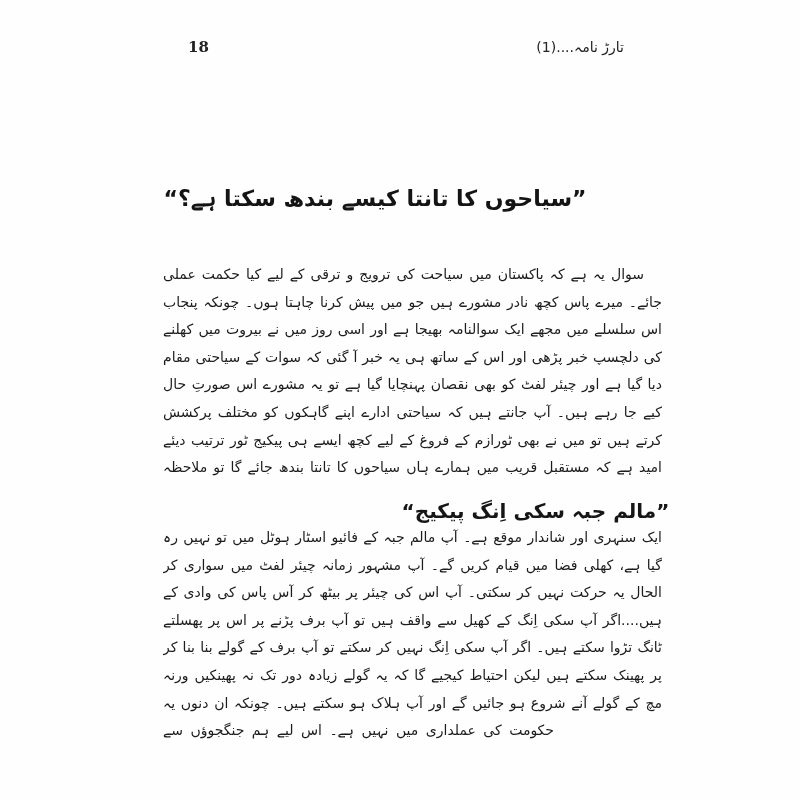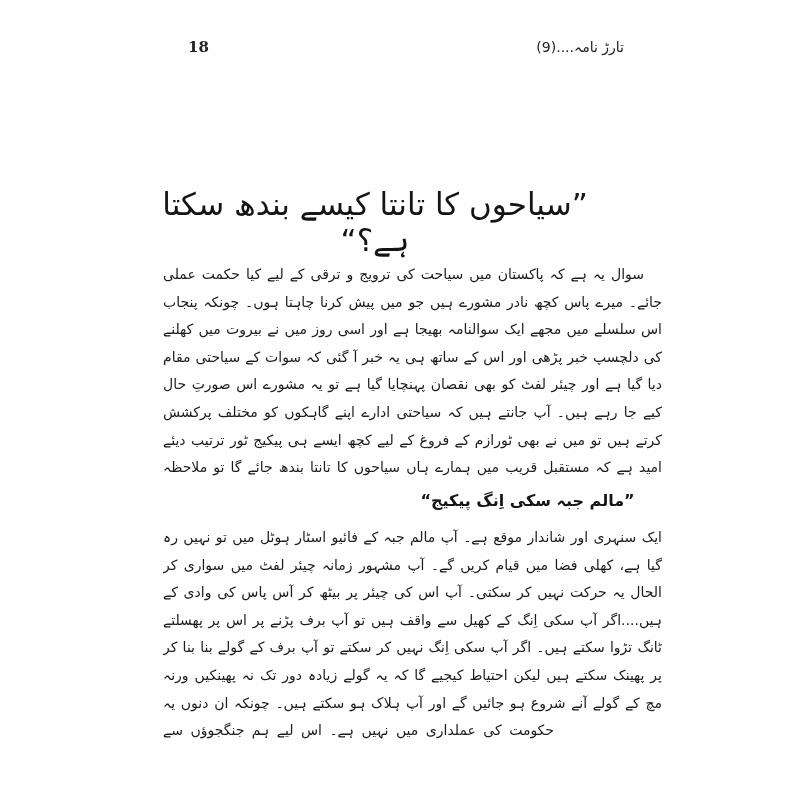--- a/index.html
+++ b/index.html
@@ -38,35 +38,35 @@
   .chapter-title {
     position: absolute;
     top: 186px;
     left: 140px;
     width: 520px;
     margin: 0;
     box-sizing: border-box;
     padding-right: 50px;
     direction: rtl;
     text-align: center;
-    font-size: 31px;
-    font-weight: normal;
+    font-size: 22px;
+    font-weight: bold;
     color: #141414;
   }
   .subheading {
     position: absolute;
     top: 491px;
     left: 163px;
     width: 499px;
-    margin: 0;
+    margin: 8px;
     box-sizing: border-box;
     padding-left: 230px;
     direction: rtl;
     text-align: center;
-    font-size: 16px;
+    font-size: 20px;
     font-weight: bold;
     color: #161616;
   }
   .para {
     position: absolute;
     left: 163px;
     width: 499px;
     direction: rtl;
     font-size: 14px;
     color: #1c1c1c;
@@ -83,21 +83,21 @@
   .para--second { top: 524px; }
   .para--second .line:last-child  { padding-right: 108px; }
 </style>
 </head>
 <body>
 
 <div class="page">
 
   <div class="header">
     <span class="page-number">18</span>
-    <span class="book-title">تارڑ نامہ....(9)</span>
+    <span class="book-title">تارڑ نامہ....(1)</span>
   </div>
 
   <h1 class="chapter-title">”سیاحوں کا تانتا کیسے بندھ سکتا ہے؟“</h1>
 
   <div class="para para--first">
       <div class="line">سوال یہ ہے کہ پاکستان میں سیاحت کی ترویج و ترقی کے لیے کیا حکمت عملی اختیار کی</div>
       <div class="line">جائے۔ میرے پاس کچھ نادر مشورے ہیں جو میں پیش کرنا چاہتا ہوں۔ چونکہ پنجاب ٹورازم نے بھی</div>
       <div class="line">اس سلسلے میں مجھے ایک سوالنامہ بھیجا ہے اور اسی روز میں نے بیروت میں کھلنے والے جنگی ریستوران</div>
       <div class="line">کی دلچسپ خبر پڑھی اور اس کے ساتھ ہی یہ خبر آ گئی کہ سوات کے سیاحتی مقام مالم جبہ کے ہوٹل کو جلا</div>
       <div class="line">دیا گیا ہے اور چیئر لفٹ کو بھی نقصان پہنچایا گیا ہے تو یہ مشورے اس صورتِ حال کی روشنی میں پیش</div>

